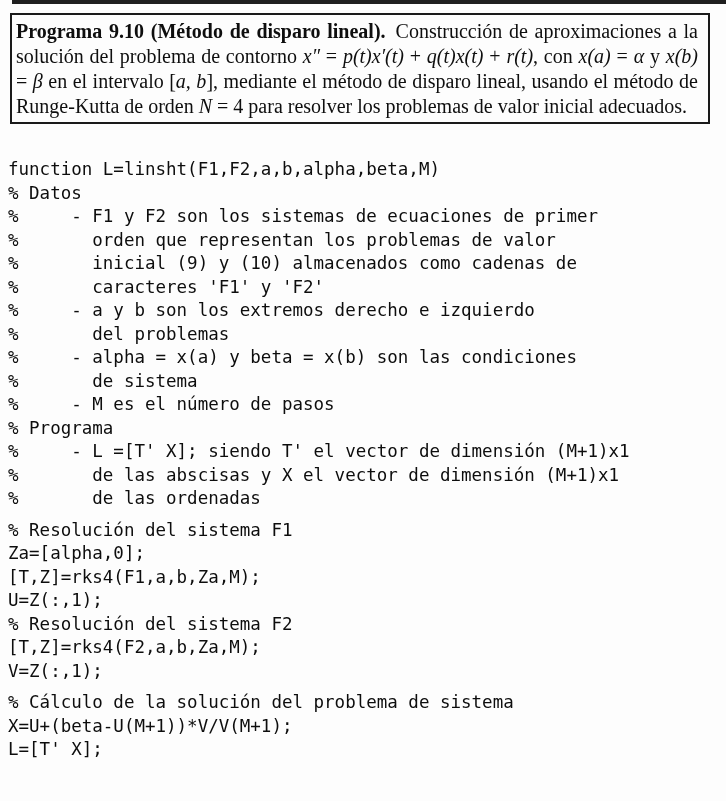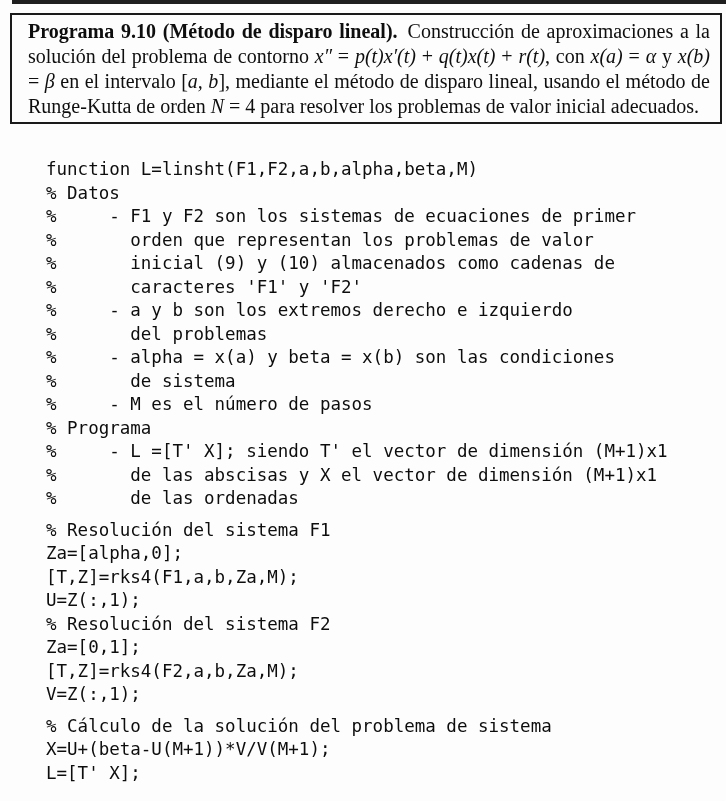--- a/index.html
+++ b/index.html
@@ -21,21 +21,21 @@
     right: 0;
     height: 4px;
     background: #1f1f1f;
   }
   .program-box {
     position: absolute;
     top: 13px;
     left: 10px;
     width: 682px;
     border: 2px solid #1a1a1a;
-    padding: 4px 10px 3px 16px;
+    padding: 4px 10px 3px 4px;
     background: #fdfdfd;
   }
   .box-text {
     margin: 0;
     font-family: "Liberation Serif", "DejaVu Serif", serif;
     font-size: 20px;
     line-height: 25px;
     text-align: justify;
     hyphens: manual;
     -webkit-hyphens: manual;
@@ -49,21 +49,20 @@
     top: 158px;
     left: 8px;
     right: 0;
     font-family: "DejaVu Sans Mono", "Liberation Mono", monospace;
     font-size: 17.5px;
     line-height: 23.5px;
     color: #0d0d0d;
   }
   .code-line {
     white-space: pre;
-    margin-left: 38px;
   }
   .code-line.section-gap {
     margin-top: 8px;
   }
 </style>
 </head>
 <body>
 
 <div class="scan-artifact"></div>
 
@@ -85,19 +84,18 @@
     <div class="code-line">%     - M es el número de pasos</div>
     <div class="code-line">% Programa</div>
     <div class="code-line">%     - L =[T' X]; siendo T' el vector de dimensión (M+1)x1</div>
     <div class="code-line">%       de las abscisas y X el vector de dimensión (M+1)x1</div>
     <div class="code-line">%       de las ordenadas</div>
     <div class="code-line section-gap">% Resolución del sistema F1</div>
     <div class="code-line">Za=[alpha,0];</div>
     <div class="code-line">[T,Z]=rks4(F1,a,b,Za,M);</div>
     <div class="code-line">U=Z(:,1);</div>
     <div class="code-line">% Resolución del sistema F2</div>
-    <div class="code-line">Za=[0,1];</div>
     <div class="code-line">[T,Z]=rks4(F2,a,b,Za,M);</div>
     <div class="code-line">V=Z(:,1);</div>
     <div class="code-line section-gap">% Cálculo de la solución del problema de sistema</div>
     <div class="code-line">X=U+(beta-U(M+1))*V/V(M+1);</div>
     <div class="code-line">L=[T' X];</div>
   </div>
 
 </body></html>

